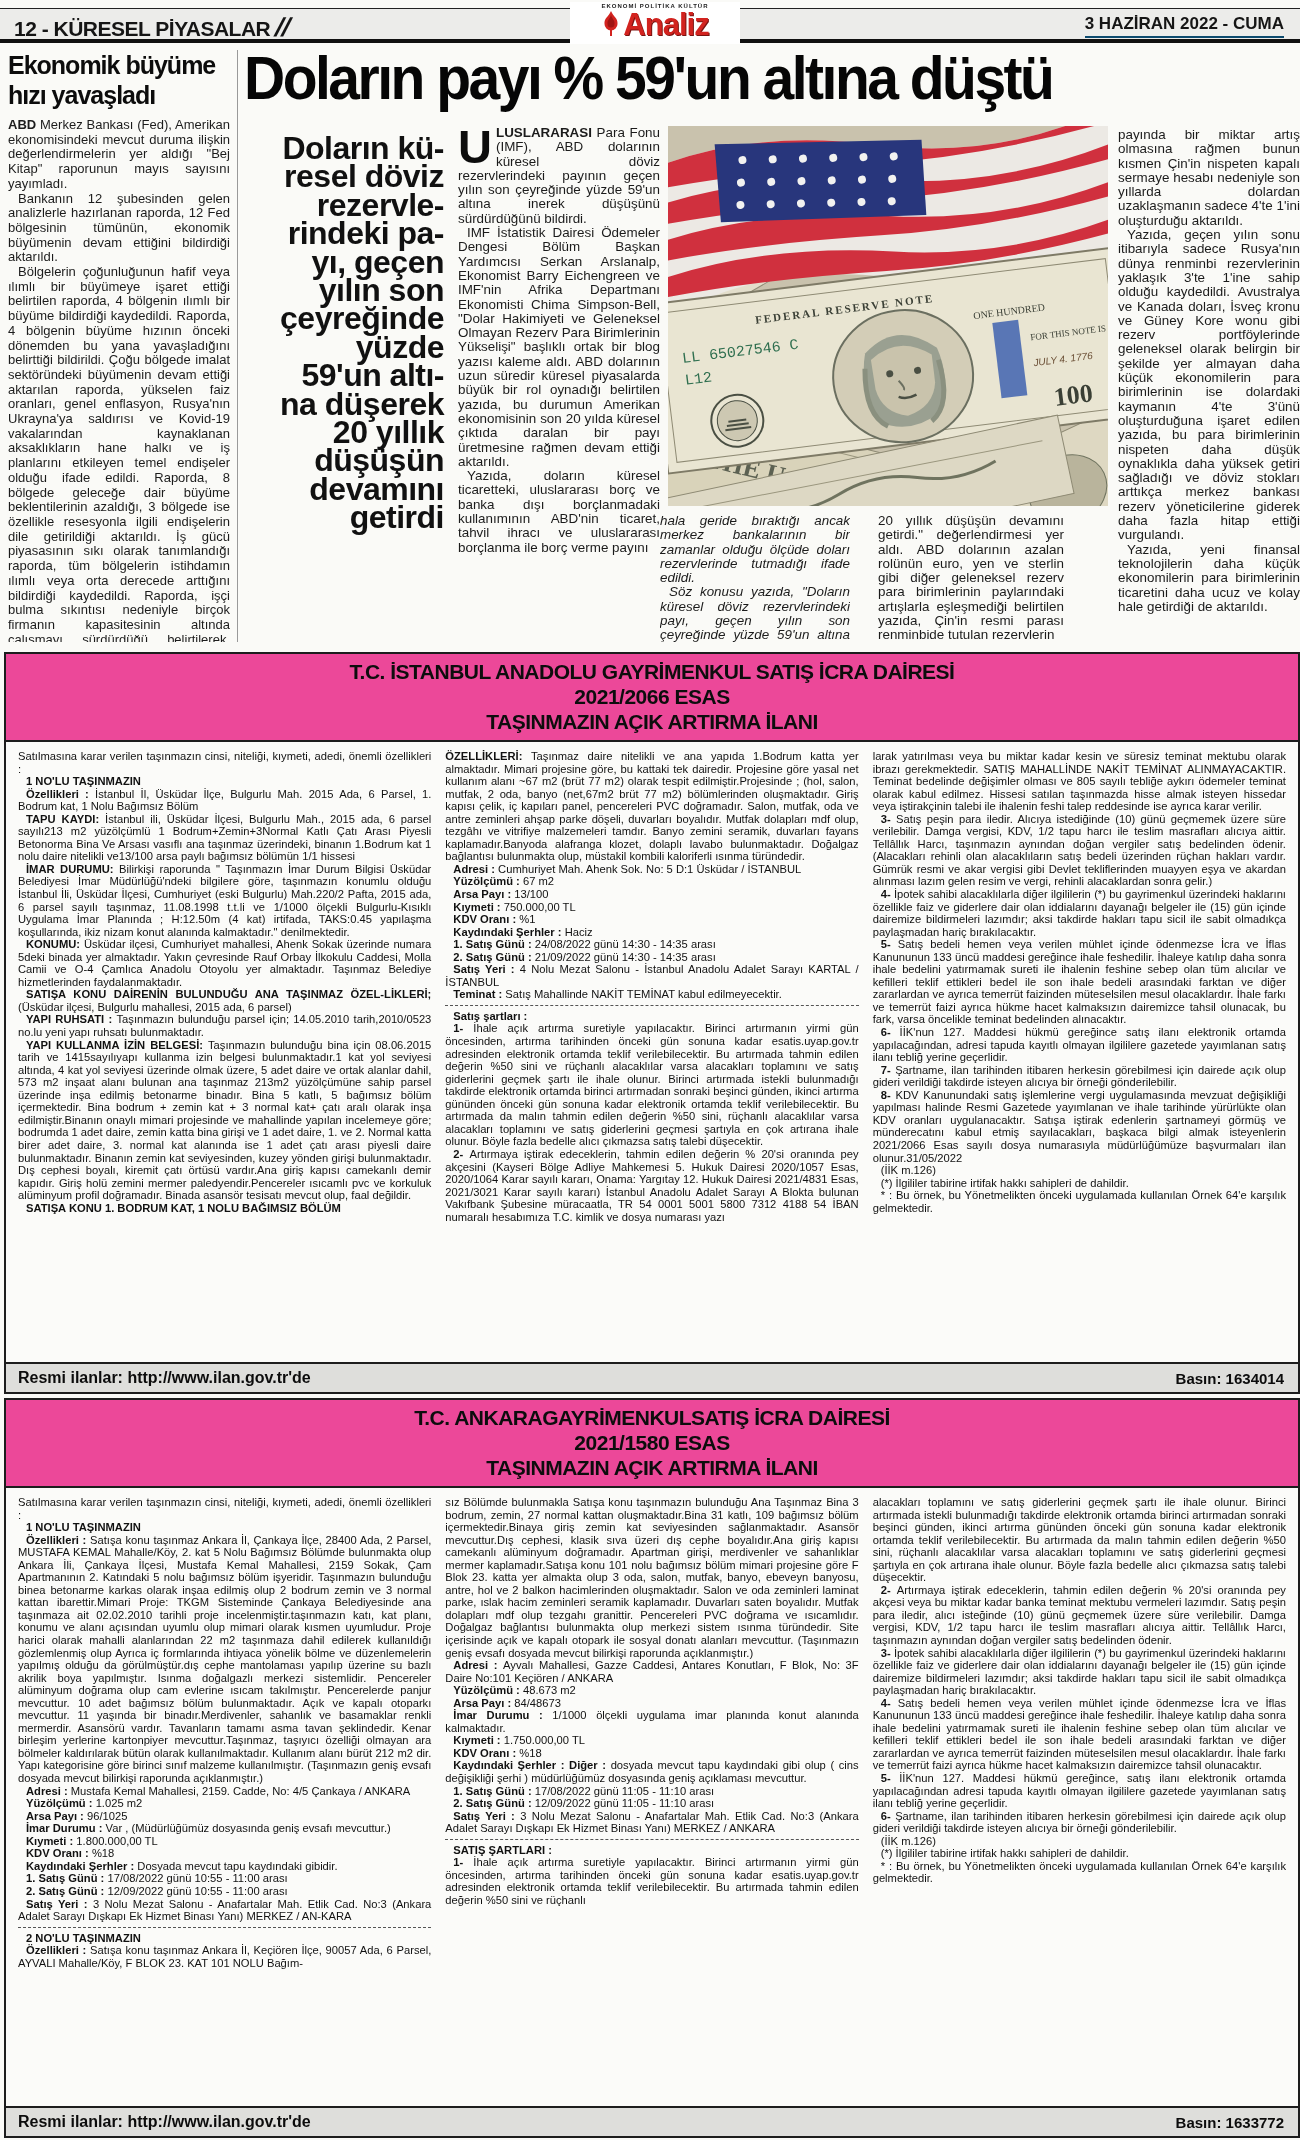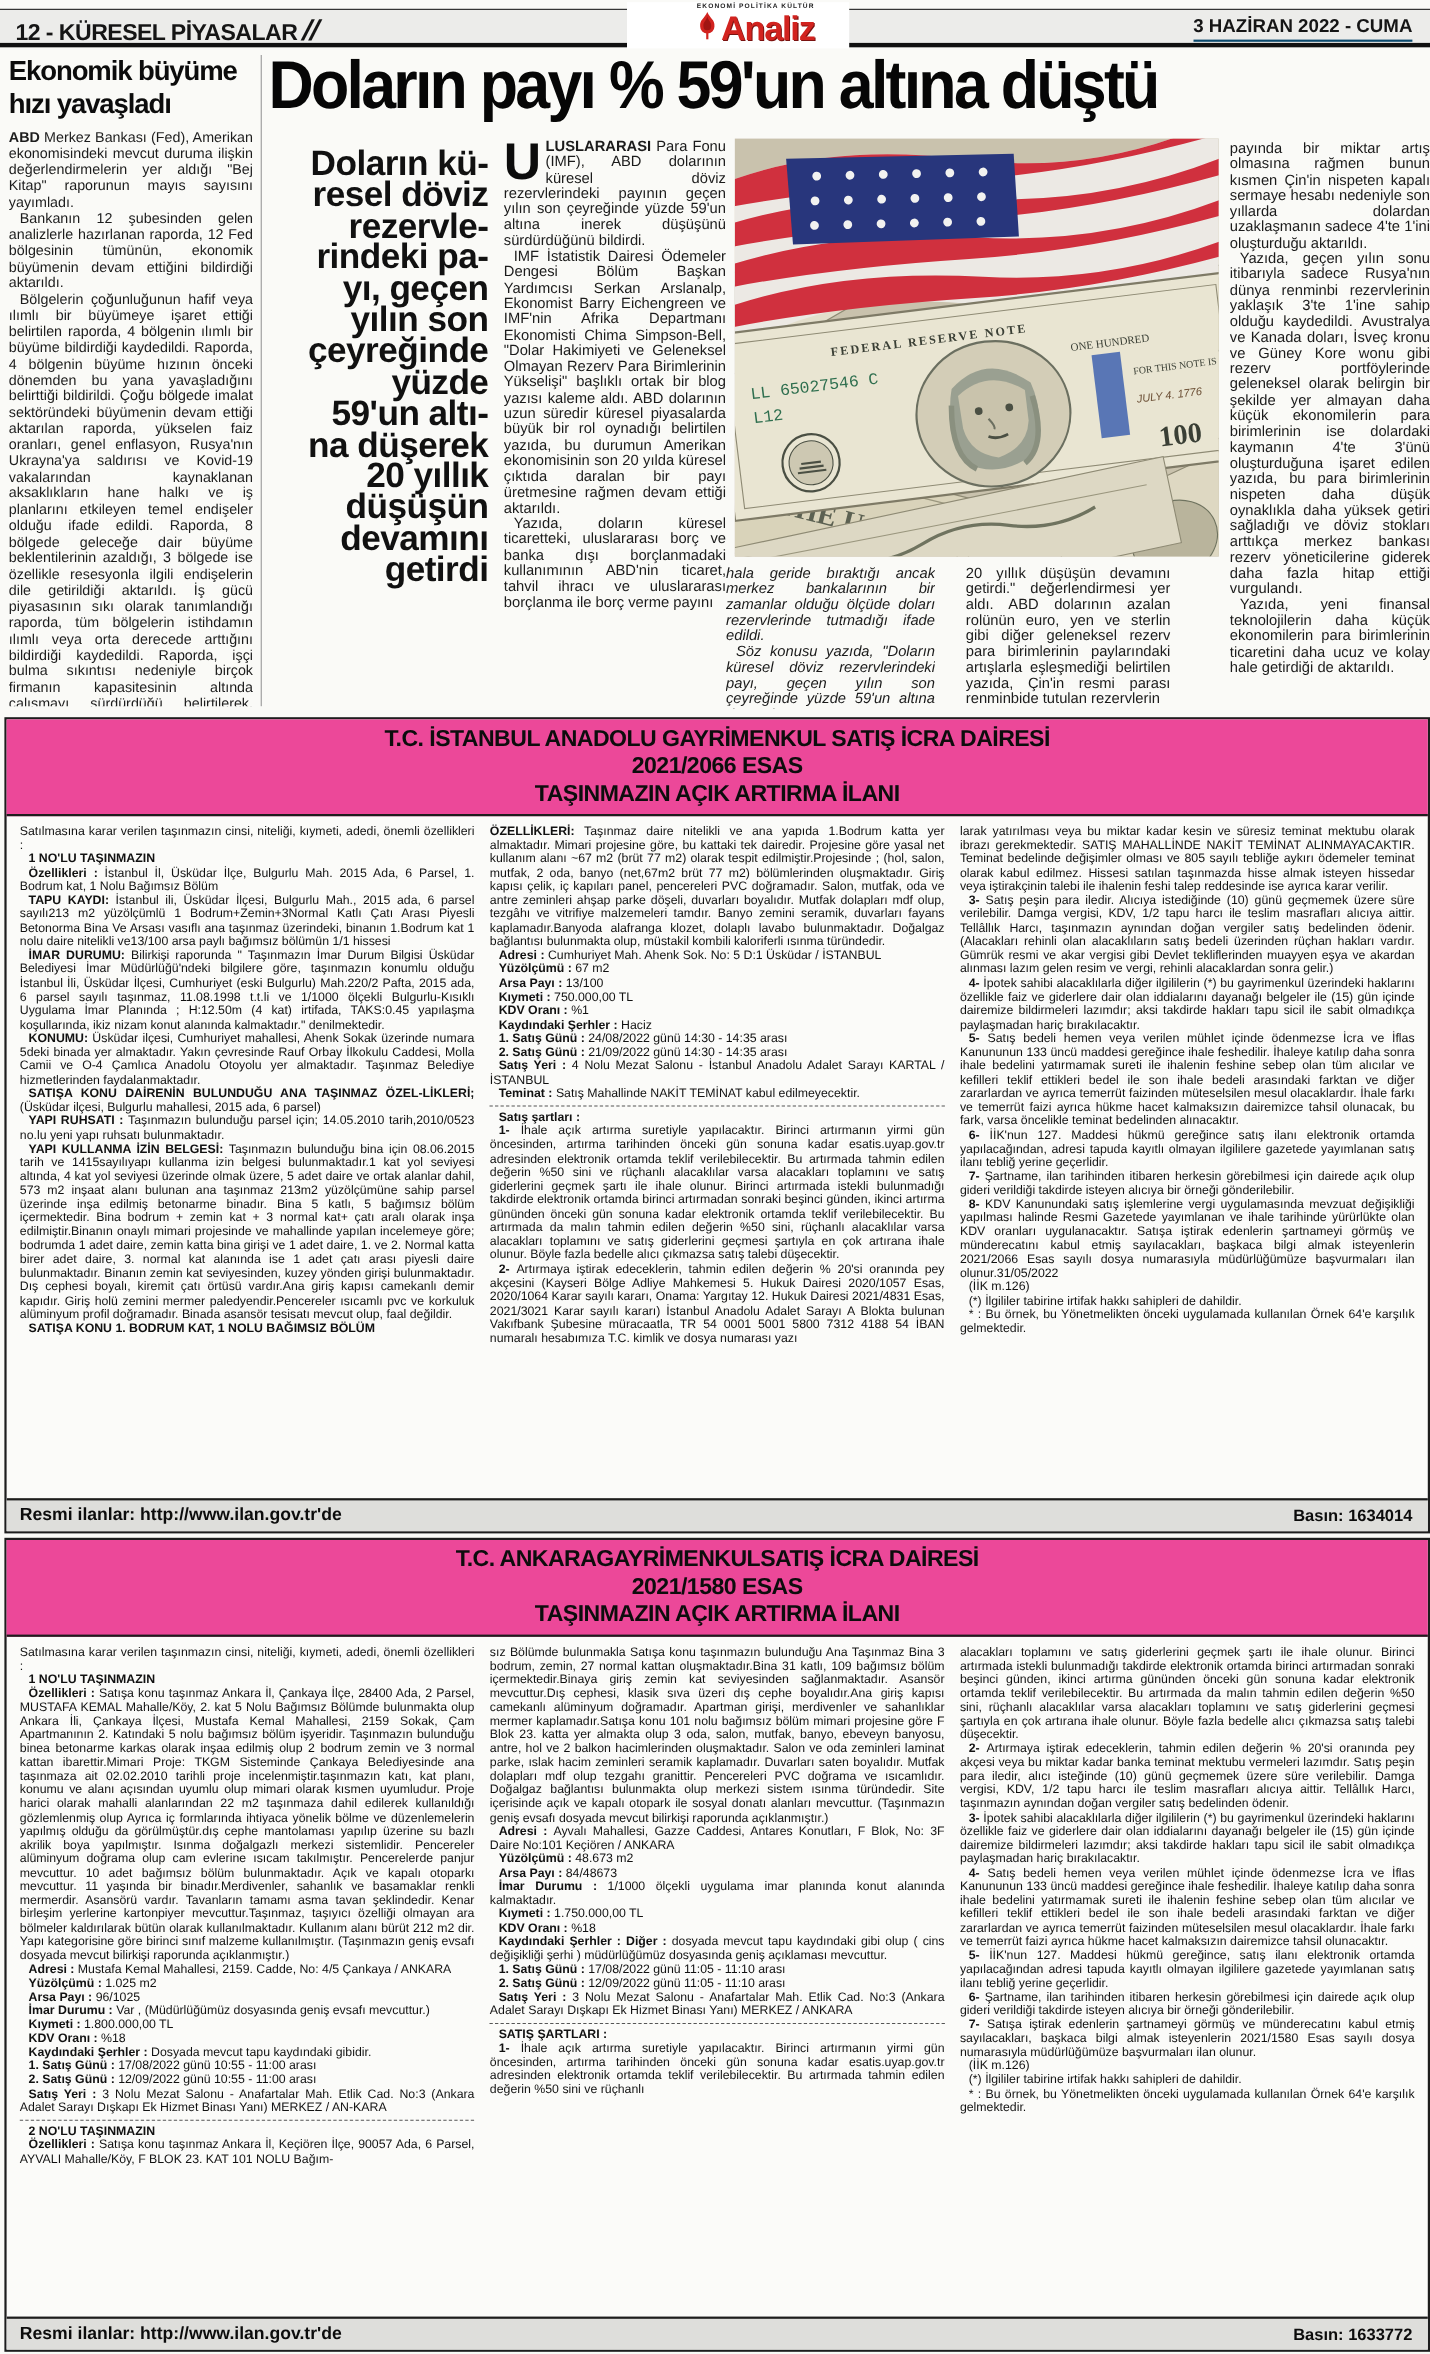--- a/index.html
+++ b/index.html
@@ -3,21 +3,21 @@
 <meta charset="utf-8">
 <style>
   html,body{margin:0;padding:0;background:#777;}
   .page{position:relative;width:1300px;height:2140px;background:#fafaf7;color:#151515;
         font-family:"Liberation Sans",sans-serif;overflow:hidden;}
   
   .masthead{position:absolute;left:0;top:8px;width:1300px;height:30px;background:#ececea;
             border-top:1px solid #222;border-bottom:4px solid #111;}
   .mh-left{position:absolute;left:14px;top:3px;font-size:21px;font-weight:bold;letter-spacing:-0.5px;white-space:nowrap;}
   .mh-slashes{display:inline-block;transform:skewX(-18deg);font-weight:bold;font-size:26px;margin-left:6px;}
-  .mh-logo{position:absolute;left:570px;top:-7px;width:170px;height:42px;background:#fff;text-align:center;padding-left:32px;}
+  .mh-logo{position:absolute;left:570px;top:-7px;width:170px;height:42px;background:#fff;text-align:center;}
   .mh-kicker{font-size:6px;letter-spacing:1px;color:#222;line-height:8px;font-weight:bold;}
   .mh-logo-row{display:flex;align-items:center;justify-content:center;gap:2px;}
   .mh-logo-text{color:#d2231f;font-weight:bold;font-size:31px;line-height:30px;letter-spacing:-1px;
                 text-shadow:1px 1px 0 #7a1210;}
   .mh-date{position:absolute;right:16px;top:5px;font-size:17px;font-weight:bold;border-bottom:2px solid #0c4a6e;
            padding-bottom:2px;white-space:nowrap;}
   
   .left-art{position:absolute;left:8px;top:50px;width:222px;height:592px;overflow:hidden;}
   .left-art h1{margin:0 0 8px 0;font-size:25px;line-height:30px;letter-spacing:-1px;color:#0c0c0c;}
   .art p{margin:0;text-align:justify;font-size:13px;line-height:14.7px;text-indent:10px;color:#1c1c1c;}
@@ -298,21 +298,20 @@
           <p><strong>SATIŞ ŞARTLARI : </strong></p>
           <p><strong>1- </strong>İhale açık artırma suretiyle yapılacaktır. Birinci artırmanın yirmi gün öncesinden, artırma tarihinden önceki gün sonuna kadar esatis.uyap.gov.tr adresinden elektronik ortamda teklif verilebilecektir. Bu artırmada tahmin edilen değerin %50 sini ve rüçhanlı</p>
         </div>
       <div class="ncol">
           <p>alacakları toplamını ve satış giderlerini geçmek şartı ile ihale olunur. Birinci artırmada istekli bulunmadığı takdirde elektronik ortamda birinci artırmadan sonraki beşinci günden, ikinci artırma gününden önceki gün sonuna kadar elektronik ortamda teklif verilebilecektir. Bu artırmada da malın tahmin edilen değerin %50 sini, rüçhanlı alacaklılar varsa alacakları toplamını ve satış giderlerini geçmesi şartıyla en çok artırana ihale olunur. Böyle fazla bedelle alıcı çıkmazsa satış talebi düşecektir.</p>
           <p><strong>2- </strong>Artırmaya iştirak edeceklerin, tahmin edilen değerin % 20'si oranında pey akçesi veya bu miktar kadar banka teminat mektubu vermeleri lazımdır. Satış peşin para iledir, alıcı isteğinde (10) günü geçmemek üzere süre verilebilir. Damga vergisi, KDV, 1/2 tapu harcı ile teslim masrafları alıcıya aittir. Tellâllık Harcı, taşınmazın aynından doğan vergiler satış bedelinden ödenir.</p>
           <p><strong>3- </strong>İpotek sahibi alacaklılarla diğer ilgililerin (*) bu gayrimenkul üzerindeki haklarını özellikle faiz ve giderlere dair olan iddialarını dayanağı belgeler ile (15) gün içinde dairemize bildirmeleri lazımdır; aksi takdirde hakları tapu sicil ile sabit olmadıkça paylaşmadan hariç bırakılacaktır.</p>
           <p><strong>4- </strong>Satış bedeli hemen veya verilen mühlet içinde ödenmezse İcra ve İflas Kanununun 133 üncü maddesi gereğince ihale feshedilir. İhaleye katılıp daha sonra ihale bedelini yatırmamak sureti ile ihalenin feshine sebep olan tüm alıcılar ve kefilleri teklif ettikleri bedel ile son ihale bedeli arasındaki farktan ve diğer zararlardan ve ayrıca temerrüt faizinden müteselsilen mesul olacaklardır. İhale farkı ve temerrüt faizi ayrıca hükme hacet kalmaksızın dairemizce tahsil olunacaktır.</p>
           <p><strong>5- </strong>İİK'nun 127. Maddesi hükmü gereğince, satış ilanı elektronik ortamda yapılacağından adresi tapuda kayıtlı olmayan ilgililere gazetede yayımlanan satış ilanı tebliğ yerine geçerlidir.</p>
           <p><strong>6- </strong>Şartname, ilan tarihinden itibaren herkesin görebilmesi için dairede açık olup gideri verildiği takdirde isteyen alıcıya bir örneği gönderilebilir.</p>
-          <p><strong>7- </strong>Satışa iştirak edenlerin şartnameyi görmüş ve münderecatını kabul etmiş sayılacakları, başkaca bilgi almak isteyenlerin 2021/1580 Esas sayılı dosya numarasıyla müdürlüğümüze başvurmaları ilan olunur.</p>
           <p>(İİK m.126)</p>
           <p>(*) İlgililer tabirine irtifak hakkı sahipleri de dahildir.</p>
           <p>* : Bu örnek, bu Yönetmelikten önceki uygulamada kullanılan Örnek 64'e karşılık gelmektedir.</p>
         </div>
     </div>
     <div class="n-foot">
       <span class="nf-left">Resmi ilanlar: http://www.ilan.gov.tr'de</span>
       <span class="nf-right">Basın: 1633772</span>
     </div>
   </div>

